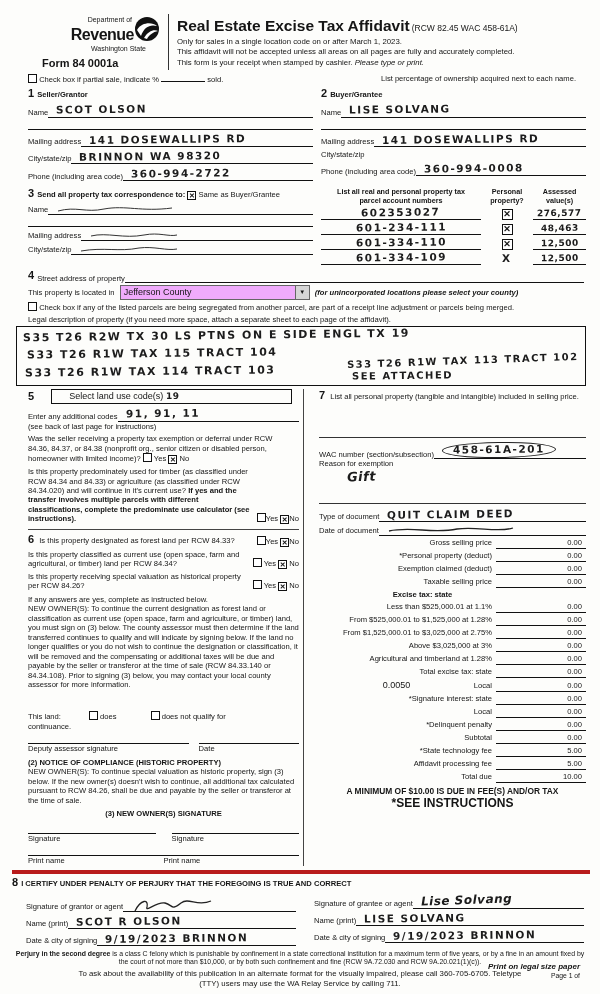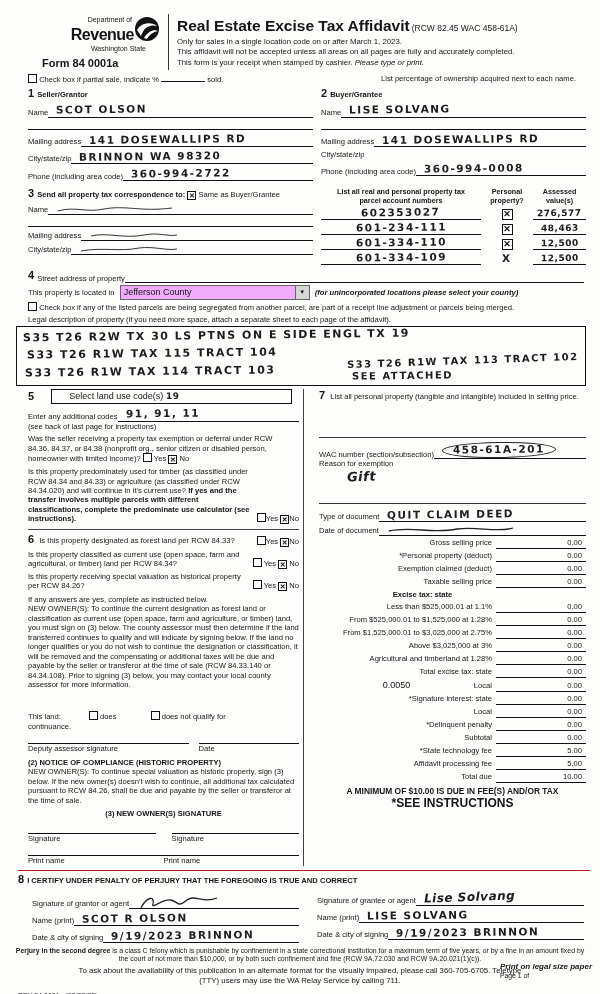--- a/index.html
+++ b/index.html
@@ -64,28 +64,28 @@
   .qrow{display:flex;align-items:flex-end;margin-top:3px;}
   .qtext{flex:1;padding-right:4px;}
   .yn{white-space:nowrap;}
   .notice{margin-top:4px;}
   .money-row{display:flex;align-items:baseline;margin-top:2.5px;}
   .mlab{flex:1;text-align:right;white-space:nowrap;}
   .mval{width:86px;border-bottom:1px solid #111;text-align:right;margin-left:4px;padding-right:4px;font-size:7.6px;}
   .center{text-align:center;}
   .hr{border-top:1px solid #333;margin:4px 0;}
   
-  .sec8{border-top:1px solid #b91c1c;margin-top:4px;padding-top:2px;margin-left:8px;}
+  .sec8{border-top:4px solid #b91c1c;margin-top:4px;padding-top:2px;margin-left:2px;}
   .sig2{display:grid;grid-template-columns:1fr 1fr;column-gap:18px;margin:0 6px 0 14px;}
   .scrib{vertical-align:bottom;}
   
   .perjury{font-size:6.9px;margin:4px 2px 0 2px;text-align:center;}
   .altfmt{font-size:7.8px;text-align:center;margin-top:2px;}
   .footrow{display:flex;margin:6px 8px 0 8px;font-size:7px;}
-  .printlegal{position:absolute;right:8px;bottom:14px;text-align:left;}
+  .printlegal{position:absolute;right:20px;bottom:14px;text-align:right;}
 </style>
 </head>
 <body>
 
 <div class="page">
 
   <div class="hdr">
     <div class="logo-block">
       <div class="dept">Department of</div>
       <div class="rev">Revenue</div>

